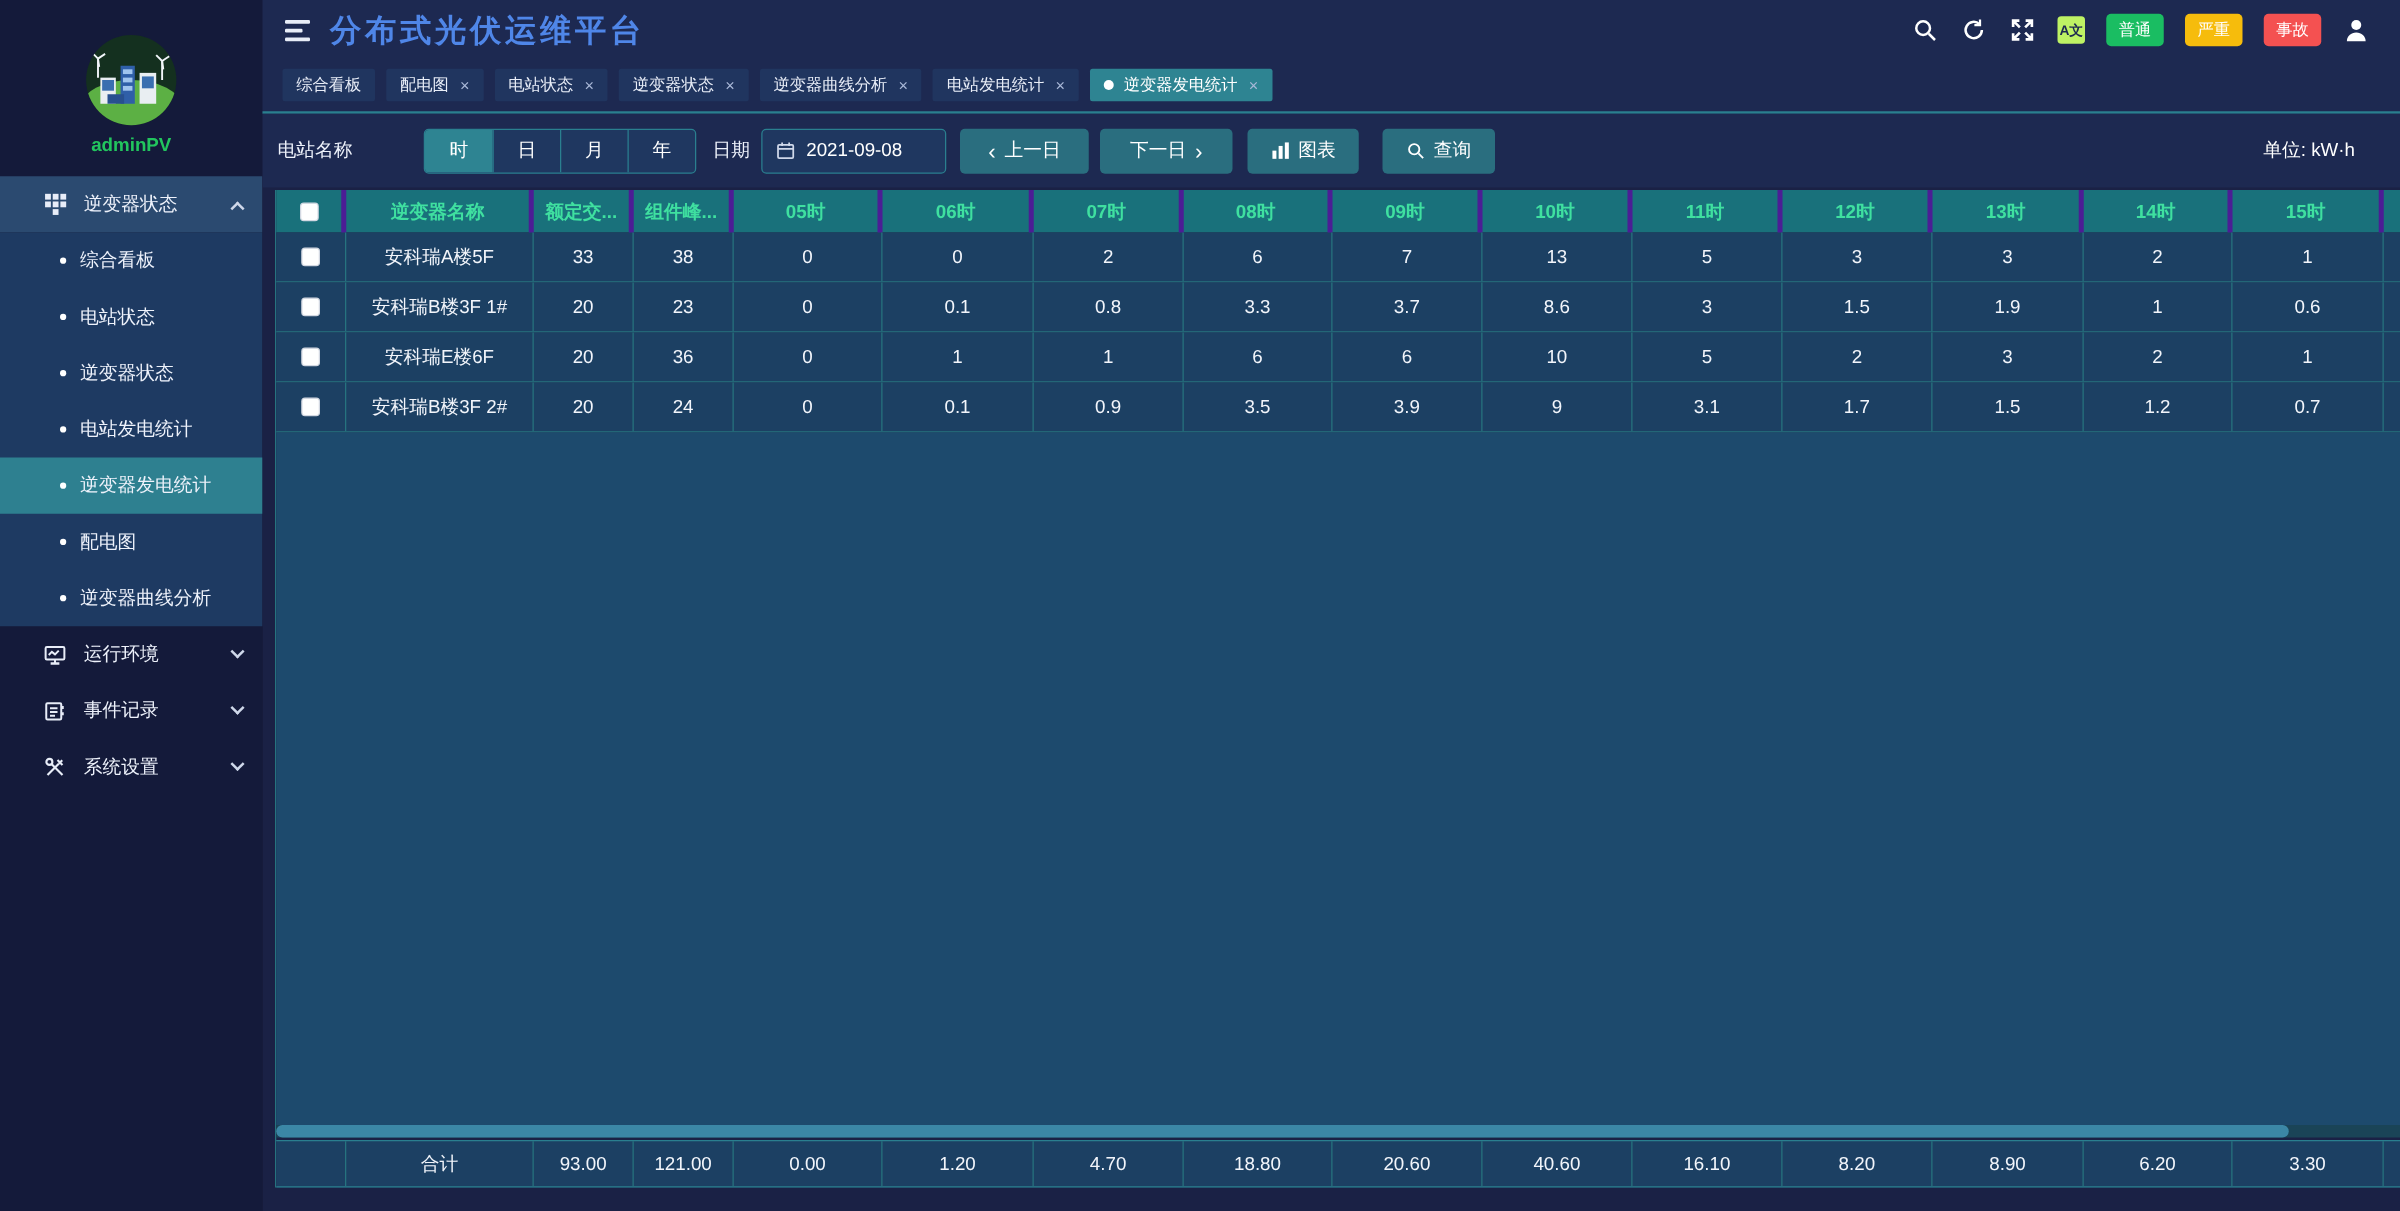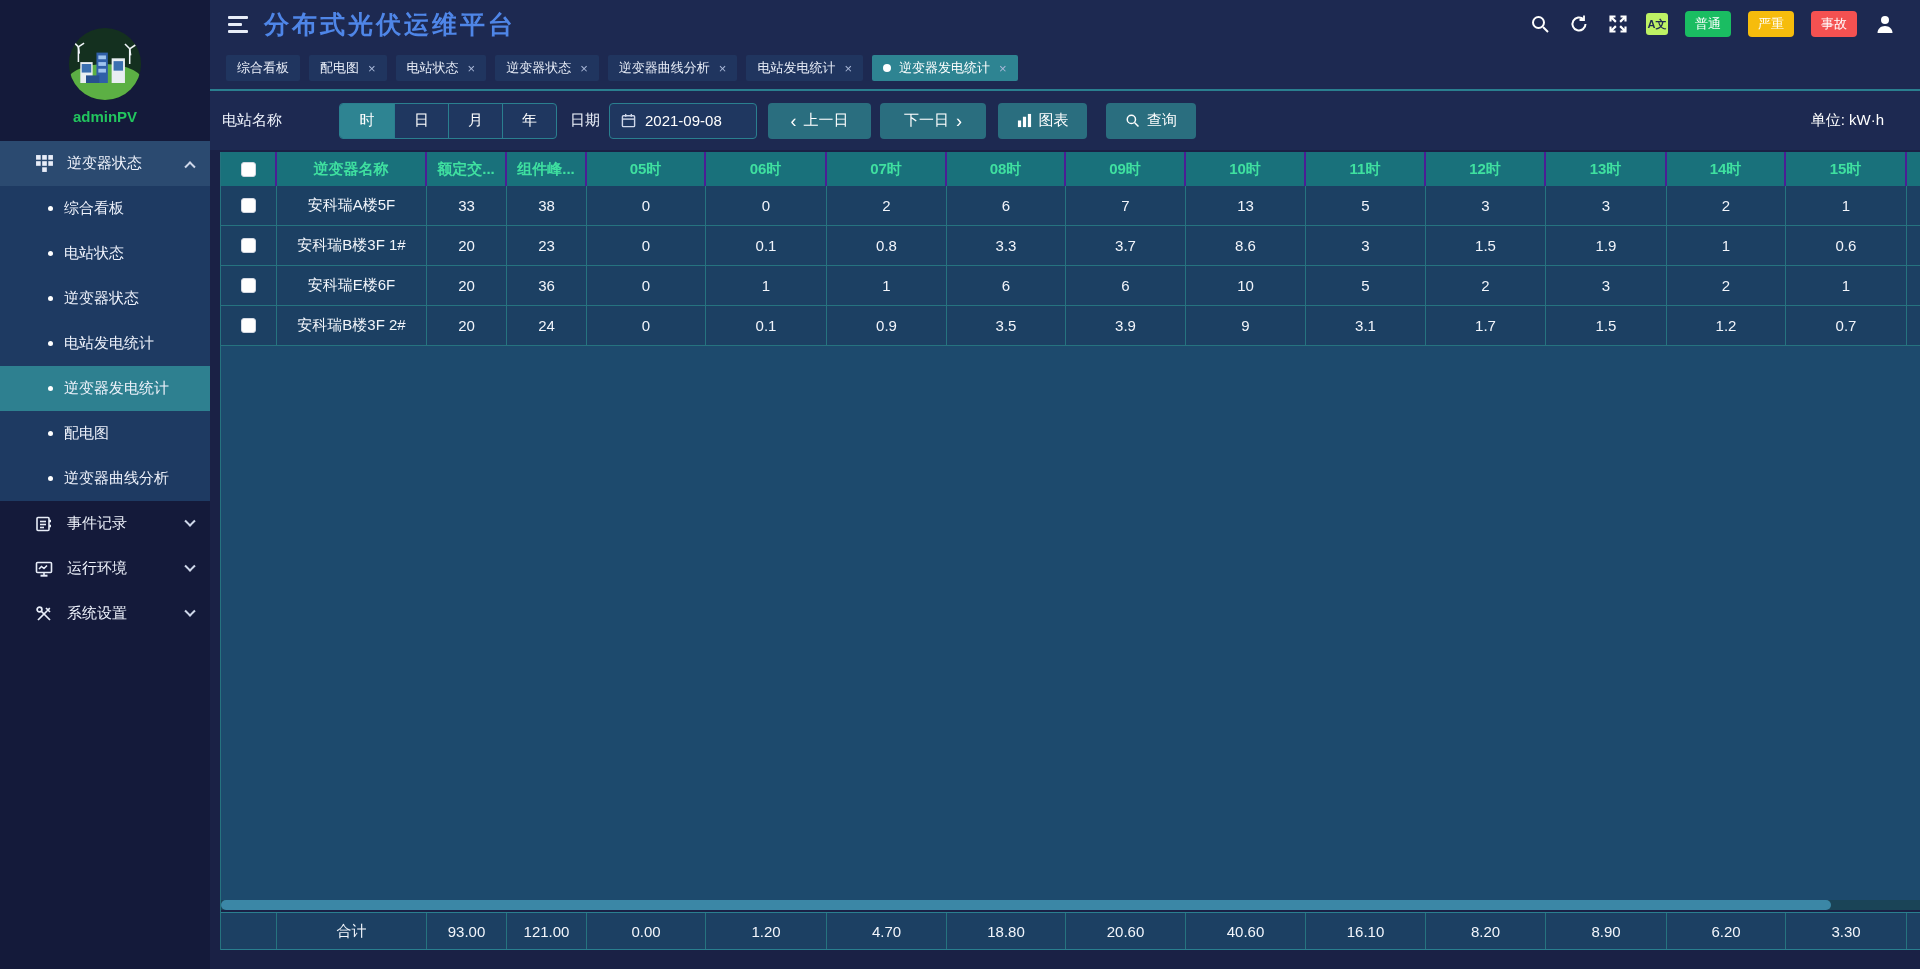--- a/index.html
+++ b/index.html
@@ -57,21 +57,21 @@
   .btn-next { width:106px; margin-left:9px; }
   .btn-chart { width:89px; margin-left:12px; }
   .btn-query { width:90px; margin-left:19px; }
   .chev-txt { font-size:18px; line-height:1; }
   .unit { margin-left:auto; margin-right:36px; white-space:nowrap; }
 
   
   .content { flex:1; padding:2px 0 0 10px; }
   .table-wrap { width:1700px; border-left:1px solid #26737f; }
   .thead { display:flex; height:34px; background:#19717b; }
-  .hcell { display:flex; align-items:center; justify-content:center; color:#3fe0a0; font-weight:bold; font-size:15px; border-right:2px solid #4c1d95; flex-shrink:0; }
+  .hcell { display:flex; align-items:center; justify-content:center; color:#3fe0a0; font-weight:bold; font-size:15px; border-right:4px solid #4c1d95; flex-shrink:0; }
   .hcell:last-child { border-right:none; }
   .trow { display:flex; height:40px; background:#1c4063; border-bottom:1px solid #26737f; }
   .tcell { display:flex; align-items:center; justify-content:center; font-size:15px; color:#f2f5fb; border-right:1px solid #26737f; flex-shrink:0; }
   .tcell:last-child { border-right:none; }
   .tbody-empty { height:554px; background:#1d4a6d; }
   .hscroll { position:relative; height:10px; background:#1a4457; cursor:pointer; }
   .hthumb { position:absolute; left:0; top:0; height:10px; width:1610px; background:#3b87a6; border-radius:5px; cursor:grab; }
   .tfoot { display:flex; height:38px; background:#1c4063; border-top:1px solid #2a7f8f; border-bottom:1px solid #2a7f8f; margin-top:2px; }
   .checkbox { width:15px; height:15px; background:#fff; border:1px solid #d3d8e2; border-radius:3px; cursor:pointer; }
 </style>
@@ -154,41 +154,41 @@
             <span>配电图</span>
           </div>
           <div class="submenu-item">
             <span class="bullet"></span>
             <span>逆变器曲线分析</span>
           </div>
         </div>
         <div class="menu-row">
           <span class="m-icon">
             <svg width="18" height="18" viewBox="0 0 18 18" fill="none" stroke="#e8edf8" stroke-width="1.6">
+              <rect x="1.5" y="2.5" width="15" height="10" rx="1"></rect>
+              <line x1="9" y1="12.5" x2="9" y2="15.5"></line>
+              <line x1="5.5" y1="15.7" x2="12.5" y2="15.7" stroke-width="2"></line>
+              <polyline points="4 9 6.5 6.5 9 8.5 12 5.5"></polyline>
+            </svg>
+          </span>
+          <span>运行环境</span>
+          <span class="chev down"></span>
+        </div>
+        <div class="menu-row">
+          <span class="m-icon">
+            <svg width="18" height="18" viewBox="0 0 18 18" fill="none" stroke="#e8edf8" stroke-width="1.6">
               <rect x="2" y="2.5" width="12" height="13" rx="1"></rect>
               <line x1="5" y1="6.5" x2="11" y2="6.5"></line>
               <line x1="5" y1="9.5" x2="11" y2="9.5"></line>
               <line x1="5" y1="12.5" x2="9" y2="12.5"></line>
               <line x1="14" y1="6" x2="16" y2="6" stroke-width="2.4"></line>
               <line x1="14" y1="11" x2="16" y2="11" stroke-width="2.4"></line>
             </svg>
           </span>
           <span>事件记录</span>
-          <span class="chev down"></span>
-        </div>
-        <div class="menu-row">
-          <span class="m-icon">
-            <svg width="18" height="18" viewBox="0 0 18 18" fill="none" stroke="#e8edf8" stroke-width="1.6">
-              <rect x="1.5" y="2.5" width="15" height="10" rx="1"></rect>
-              <line x1="9" y1="12.5" x2="9" y2="15.5"></line>
-              <line x1="5.5" y1="15.7" x2="12.5" y2="15.7" stroke-width="2"></line>
-              <polyline points="4 9 6.5 6.5 9 8.5 12 5.5"></polyline>
-            </svg>
-          </span>
-          <span>运行环境</span>
           <span class="chev down"></span>
         </div>
         <div class="menu-row">
           <span class="m-icon">
             <svg width="18" height="18" viewBox="0 0 18 18" fill="none" stroke="#e8edf8" stroke-width="1.7">
               <path d="M3 15 12 6"></path>
               <path d="M12 6 14.8 3.2M11 3l4 4"></path>
               <path d="M15 15 6 6"></path>
               <circle cx="4.5" cy="4.5" r="2.4"></circle>
             </svg>

